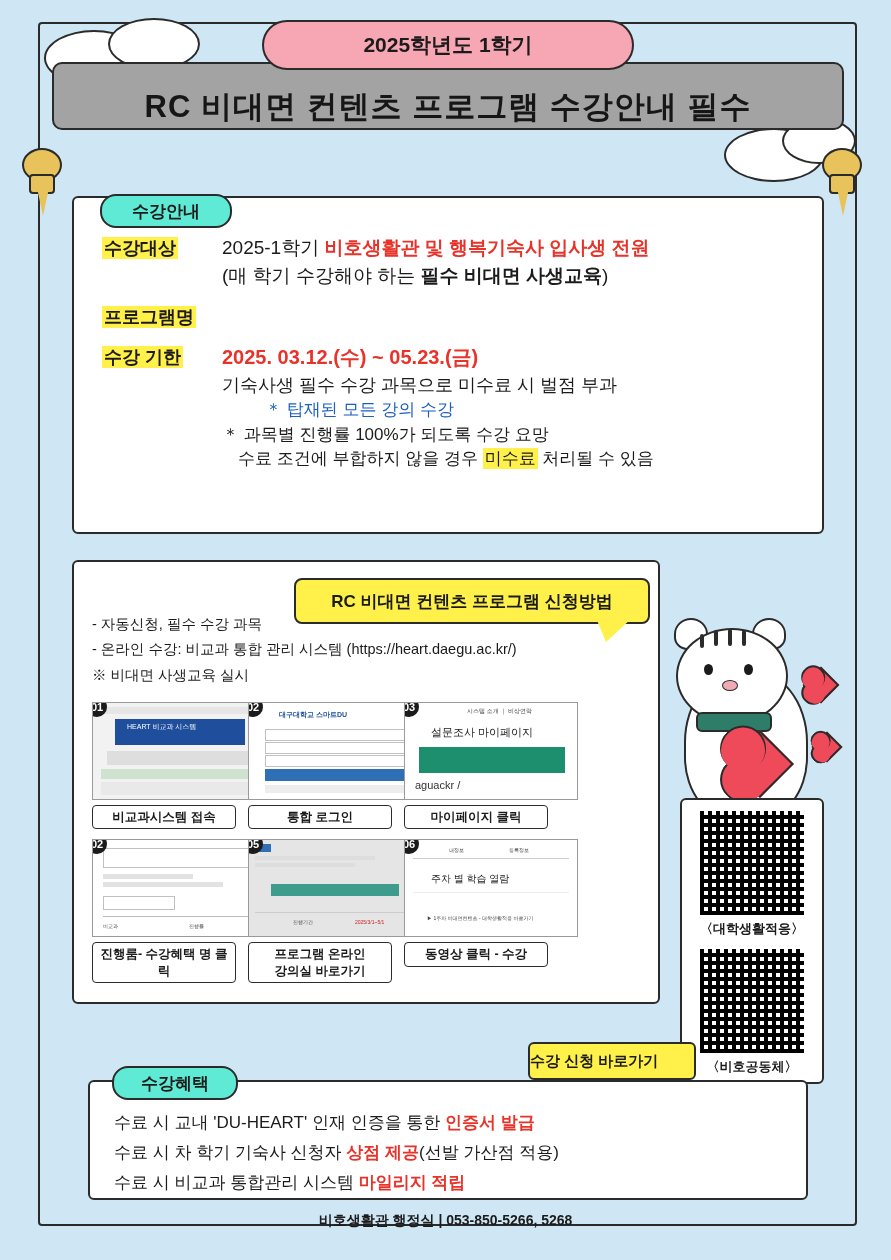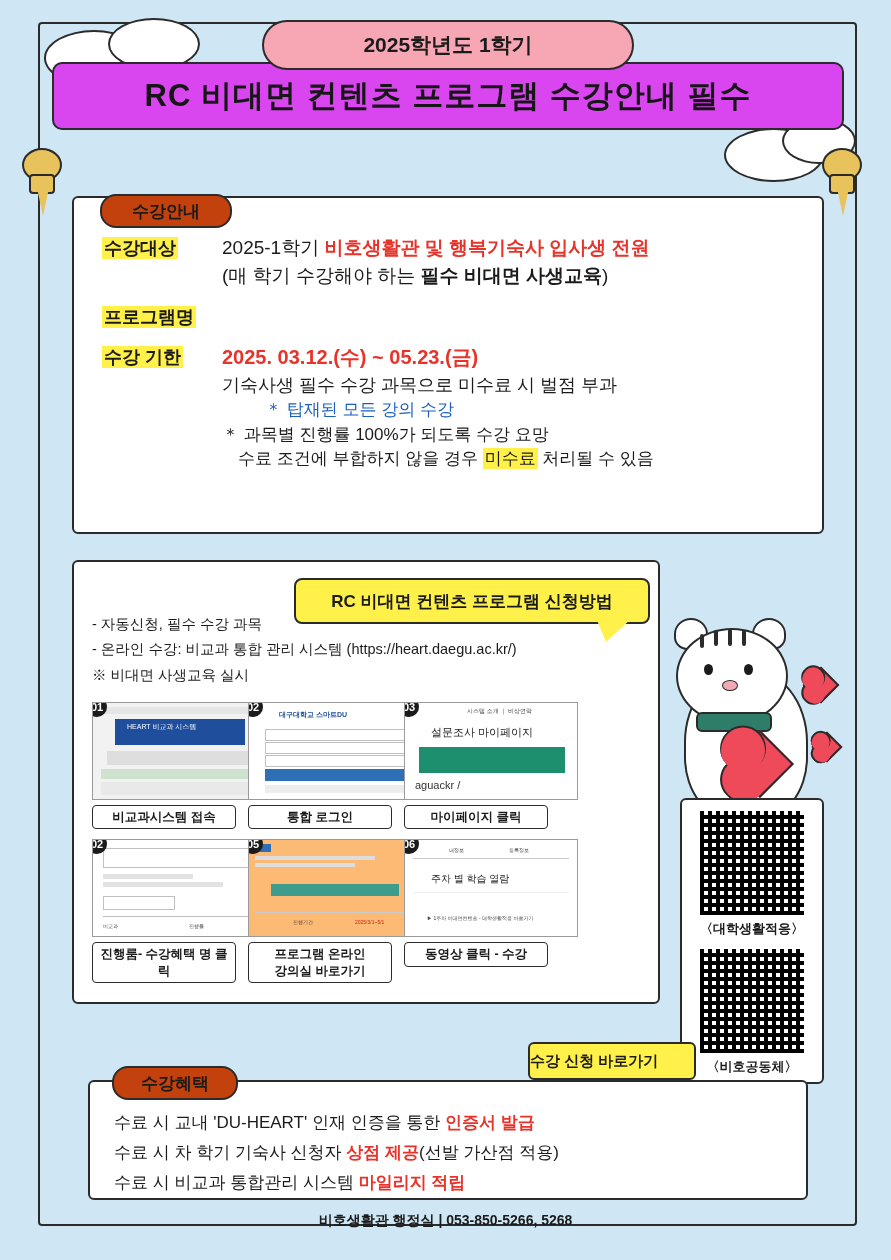--- a/index.html
+++ b/index.html
@@ -39,25 +39,25 @@
   .c2 { left: 108px; top: 18px;  width: 88px;  height: 48px; }
   .c3 { left: 724px; top: 128px; width: 96px;  height: 50px; }
   .c4 { left: 782px; top: 118px; width: 70px;  height: 42px; }
 
   .title-block {
     position: absolute;
     left: 52px;
     top: 62px;
     width: 788px;
     height: 64px;
-    background: #d946ef;
+    background: #a3a3a3;
     border: 2px solid #2b2b2b;
     border-radius: 10px;
     display: flex;
-    align-items: center;
+    align-items: flex-end;
     justify-content: center;
   }
   .title-text {
     font-size: 31px;
     font-weight: bold;
     letter-spacing: 1px;
     color: #161616;
   }
 
   .sem-pill {
@@ -115,21 +115,21 @@
 
   
   .card {
     position: absolute;
     background: #ffffff;
     border: 2px solid #2b2b2b;
     border-radius: 6px;
   }
   .tab {
     position: absolute;
-    background: #c2410c;
+    background: #5eead4;
     border: 2px solid #2b2b2b;
     border-radius: 16px;
     display: flex;
     align-items: center;
     justify-content: center;
     z-index: 4;
     font-weight: bold;
   }
 
   
@@ -494,21 +494,21 @@
         <div class="bar" style="left:10px;top:42px;width:120px;height:5px;background:#e2e2e2;"></div>
         <div class="bar-white" style="left:10px;top:56px;width:70px;height:12px;"></div>
         <div class="bar" style="left:10px;top:76px;width:150px;height:1px;background:#bbb;"></div>
         <div class="txt-mini" style="left:10px;top:84px;">비교과</div>
         <div class="txt-mini" style="left:96px;top:84px;">진행률</div>
       </div>
       <div class="caption">진행룸- 수강혜택 명 클릭</div>
     </div>
 
     <div class="step">
-      <div class="shot" style="background:#fdba74;">
+      <div class="shot" style="background:#e5e5e5;">
         <div class="step-num">05</div>
         <div class="bar-blue" style="left:6px;top:4px;width:16px;height:8px;background:#2f6fb5;"></div>
         <div class="bar" style="left:6px;top:16px;width:120px;height:4px;background:#ddd;"></div>
         <div class="bar" style="left:6px;top:23px;width:100px;height:4px;background:#ddd;"></div>
         <div class="bar-dark" style="left:22px;top:44px;width:128px;height:12px;background:#3d9c8c;"></div>
         <div class="bar" style="left:6px;top:72px;width:160px;height:1px;background:#ccc;"></div>
         <div class="txt-mini" style="left:44px;top:80px;">진행기간</div>
         <div class="txt-mini" style="left:106px;top:80px;color:#c22;">2025/3/1~5/1</div>
       </div>
       <div class="caption" style="white-space:pre-line;">프로그램 온라인

